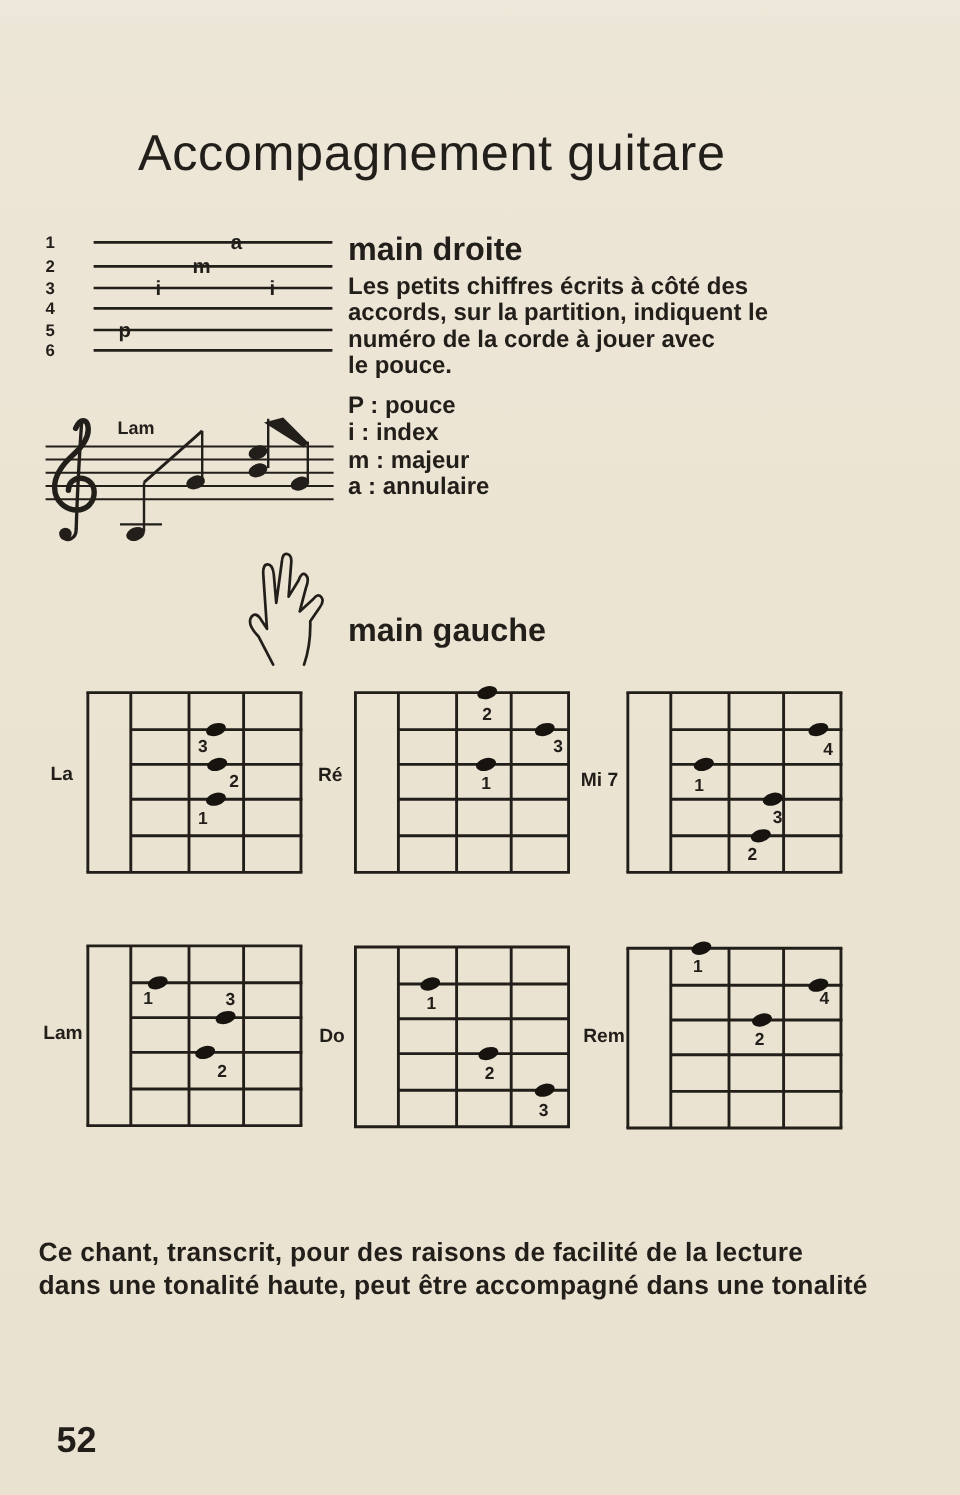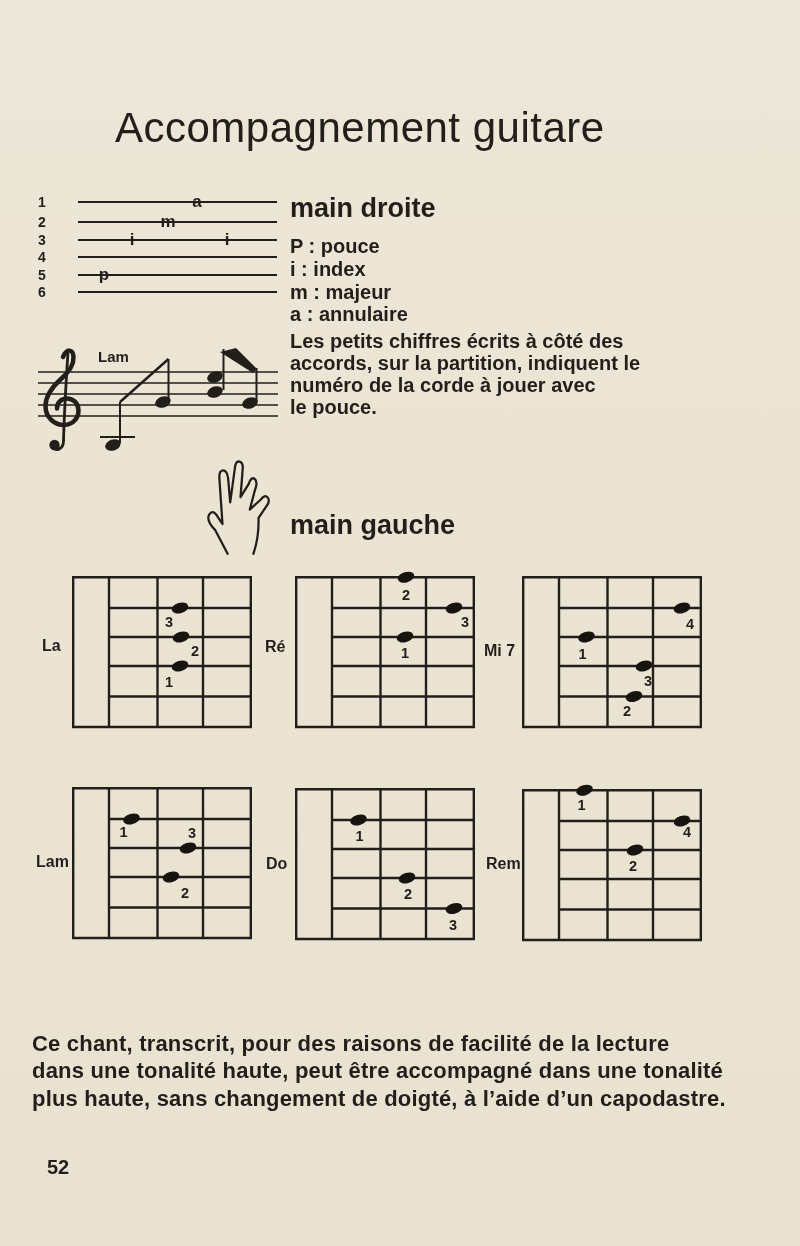--- a/index.html
+++ b/index.html
@@ -9,21 +9,21 @@
     font-family:"Liberation Sans", sans-serif;color:#221f1b;
   }
   .abs{position:absolute;}
   svg{position:absolute;overflow:visible;}
   .title{font-size:42px;font-weight:normal;letter-spacing:0.5px;margin:0;white-space:nowrap;}
   .h2{font-size:27px;font-weight:bold;margin:0;white-space:nowrap;}
   .legend-line{font-size:20px;font-weight:bold;line-height:22.8px;white-space:nowrap;}
   .note-line{font-size:20px;font-weight:bold;line-height:22px;white-space:nowrap;}
   .footer-line{font-size:22px;font-weight:bold;line-height:27.4px;letter-spacing:0.2px;white-space:nowrap;}
   .chord-label{font-size:16px;font-weight:bold;white-space:nowrap;}
-  .pagenum{font-size:20px;font-weight:bold;}
+  .pagenum{font-size:30px;font-weight:bold;margin-top:28px;}
 </style>
 </head>
 <body>
 
 <div class="page">
 
   <h1 class="title abs" style="left:115px;top:104px;">Accompagnement guitare</h1>
 
   <svg id="tab-svg" style="left:30px;top:186px;" width="260" height="120">
       <line x1="48" y1="16" x2="247" y2="16" stroke="#221f1b" stroke-width="2.2"></line>
@@ -40,31 +40,31 @@
       <text x="8" y="107" font-size="14" font-weight="bold" fill="#221f1b" dominant-baseline="middle">6</text>
       <text x="167" y="17" font-size="17" font-weight="bold" fill="#221f1b" text-anchor="middle" dominant-baseline="middle">a</text>
       <text x="138" y="37" font-size="17" font-weight="bold" fill="#221f1b" text-anchor="middle" dominant-baseline="middle">m</text>
       <text x="102" y="55" font-size="17" font-weight="bold" fill="#221f1b" text-anchor="middle" dominant-baseline="middle">i</text>
       <text x="197" y="55" font-size="17" font-weight="bold" fill="#221f1b" text-anchor="middle" dominant-baseline="middle">i</text>
       <text x="74" y="90" font-size="17" font-weight="bold" fill="#221f1b" text-anchor="middle" dominant-baseline="middle">p</text>
     </svg>
 
   <section class="abs" style="left:290px;top:193px;width:430px;">
     <h2 class="h2">main droite</h2>
+    <div id="note" style="margin-top:4px;">
+        <div class="note-line">Les petits chiffres écrits à côté des</div>
+        <div class="note-line">accords, sur la partition, indiquent le</div>
+        <div class="note-line">numéro de la corde à jouer avec</div>
+        <div class="note-line">le pouce.</div>
+      </div>
     <div id="legend" style="margin-top:11px;">
         <div class="legend-line">P : pouce</div>
         <div class="legend-line">i : index</div>
         <div class="legend-line">m : majeur</div>
         <div class="legend-line">a : annulaire</div>
-      </div>
-    <div id="note" style="margin-top:4px;">
-        <div class="note-line">Les petits chiffres écrits à côté des</div>
-        <div class="note-line">accords, sur la partition, indiquent le</div>
-        <div class="note-line">numéro de la corde à jouer avec</div>
-        <div class="note-line">le pouce.</div>
       </div>
   </section>
 
   <svg id="staff-svg" style="left:25px;top:335px;" width="270" height="135">
       <line x1="13" y1="37" x2="253" y2="37" stroke="#221f1b" stroke-width="1.7"></line>
       <line x1="13" y1="48" x2="253" y2="48" stroke="#221f1b" stroke-width="1.7"></line>
       <line x1="13" y1="59" x2="253" y2="59" stroke="#221f1b" stroke-width="1.7"></line>
       <line x1="13" y1="70" x2="253" y2="70" stroke="#221f1b" stroke-width="1.7"></line>
       <line x1="13" y1="81" x2="253" y2="81" stroke="#221f1b" stroke-width="1.7"></line>
       <g transform="translate(16,10)">
@@ -215,17 +215,16 @@
         <ellipse cx="160" cy="32" rx="8.5" ry="5.2" transform="rotate(-16 160 32)" fill="#17130f"></ellipse>
         <text x="165" y="44" font-size="14.5" font-weight="bold" fill="#221f1b" text-anchor="middle" dominant-baseline="middle">4</text>
         <ellipse cx="113" cy="61" rx="8.5" ry="5.2" transform="rotate(-16 113 61)" fill="#17130f"></ellipse>
         <text x="111" y="78" font-size="14.5" font-weight="bold" fill="#221f1b" text-anchor="middle" dominant-baseline="middle">2</text>
       </svg>
     </div>
 
   <div class="abs" id="footer" style="left:32px;top:1030px;width:745px;">
       <div class="footer-line">Ce chant, transcrit, pour des raisons de facilité de la lecture</div>
       <div class="footer-line">dans une tonalité haute, peut être accompagné dans une tonalité</div>
-      <div class="footer-line">plus haute, sans changement de doigté, à l’aide d’un capodastre.</div>
     </div>
 
   <div class="pagenum abs" style="left:47px;top:1156px;">52</div>
 </div>
 
 </body></html>

